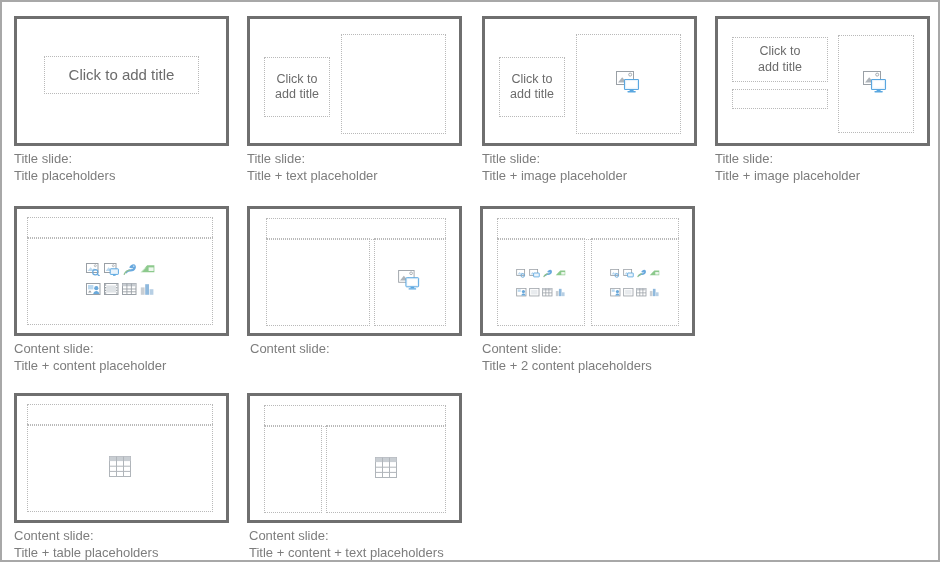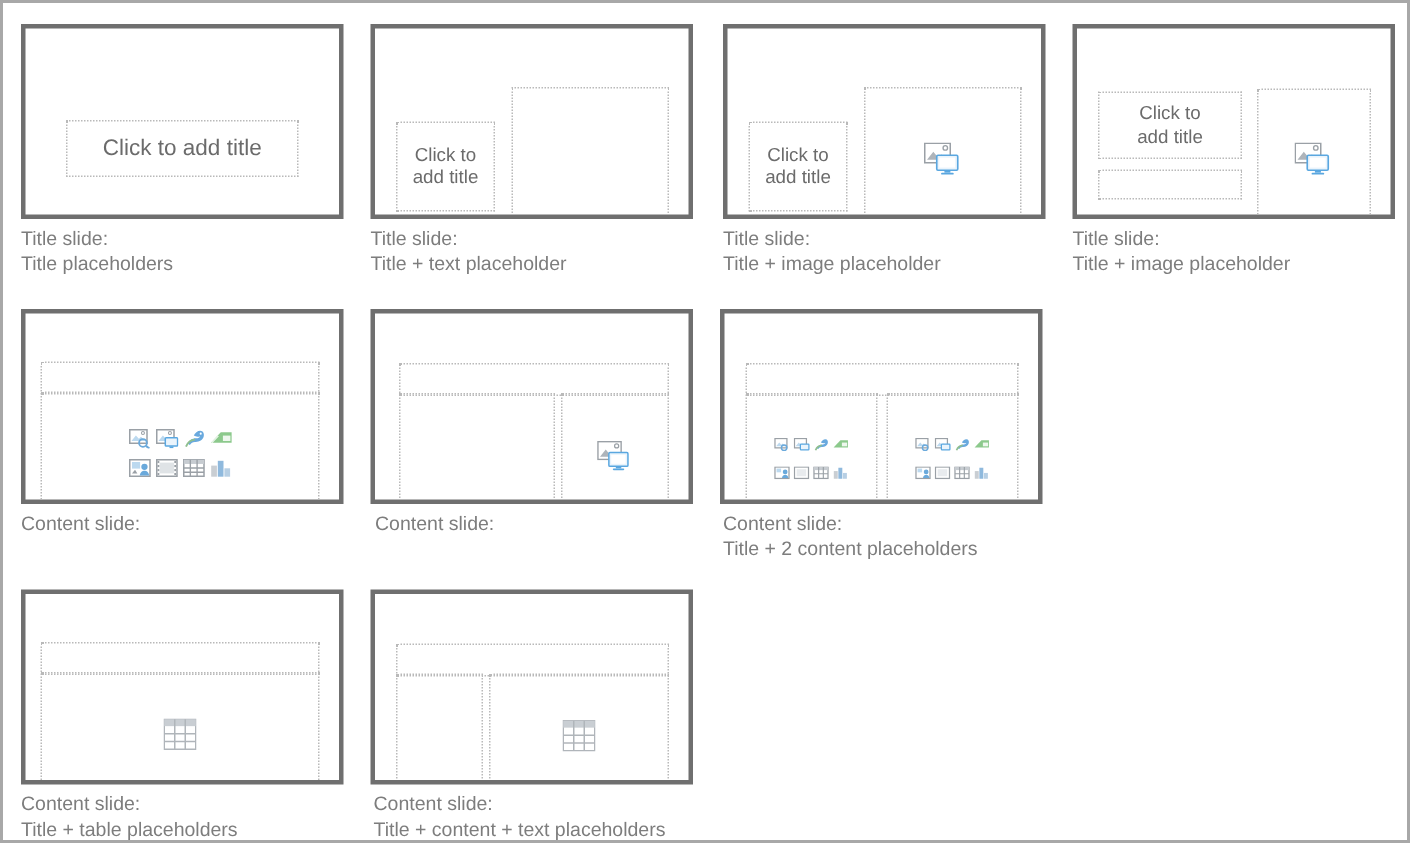--- a/index.html
+++ b/index.html
@@ -22,21 +22,20 @@
     border: 3px solid #6f6f6f;
     overflow: hidden;
   }
   .ph {
     position: absolute;
     border: 1px dotted #b9b9b9;
     background: transparent;
     display: flex;
     align-items: center;
     justify-content: center;
-    margin-top: 24px;
   }
   .ph-title {
     color: #6b6b6b;
     text-align: center;
     line-height: 1.22;
     font-weight: 400;
   }
   .caption {
     position: absolute;
     color: #7d7d7d;
@@ -218,20 +217,21 @@
               <rect x="0.8" y="4.4" width="3.8" height="7.4" fill="#c9ced3"></rect>
               <rect x="5.2" y="1.2" width="3.8" height="10.6" fill="#8fb9dd"></rect>
               <rect x="9.6" y="6.2" width="3.8" height="5.6" fill="#b7cfe4"></rect>
             </svg>
           </span>
         </span>
       </div>
     </div>
     <div class="caption" style="left:0px; top:134px;">
       <span>Content slide:</span>
+      <span class="l2">Title + content placeholder</span>
     </div>
   </div>
 
   <div class="card" style="left:245px; top:204px; width:218px;">
     <div class="thumb" style="width:215px; height:130px;">
       <div class="ph" style="left:16px; top:9px; width:180px; height:22px;"></div>
       <div class="ph" style="left:16px; top:29px; width:104px; height:88px;"></div>
       <div class="ph" style="left:124px; top:29px; width:72px; height:88px;">
         <span class="icon-image">
           <svg width="24" height="20" viewBox="0 0 26 22">

